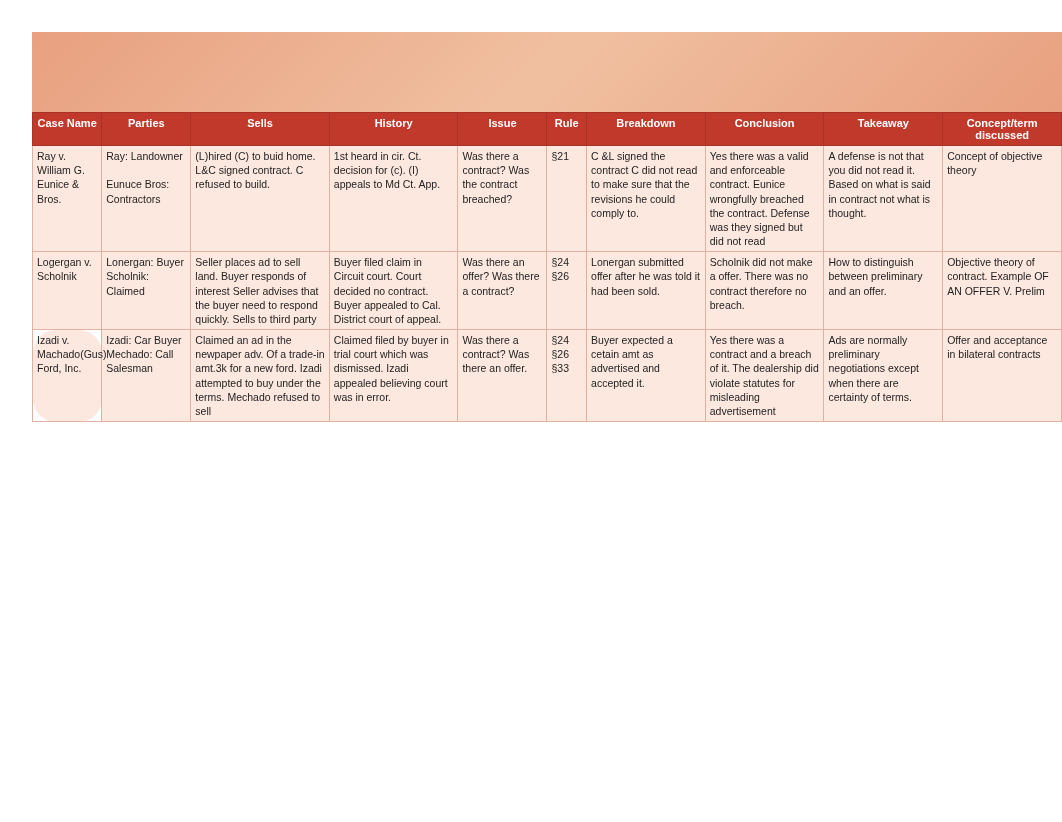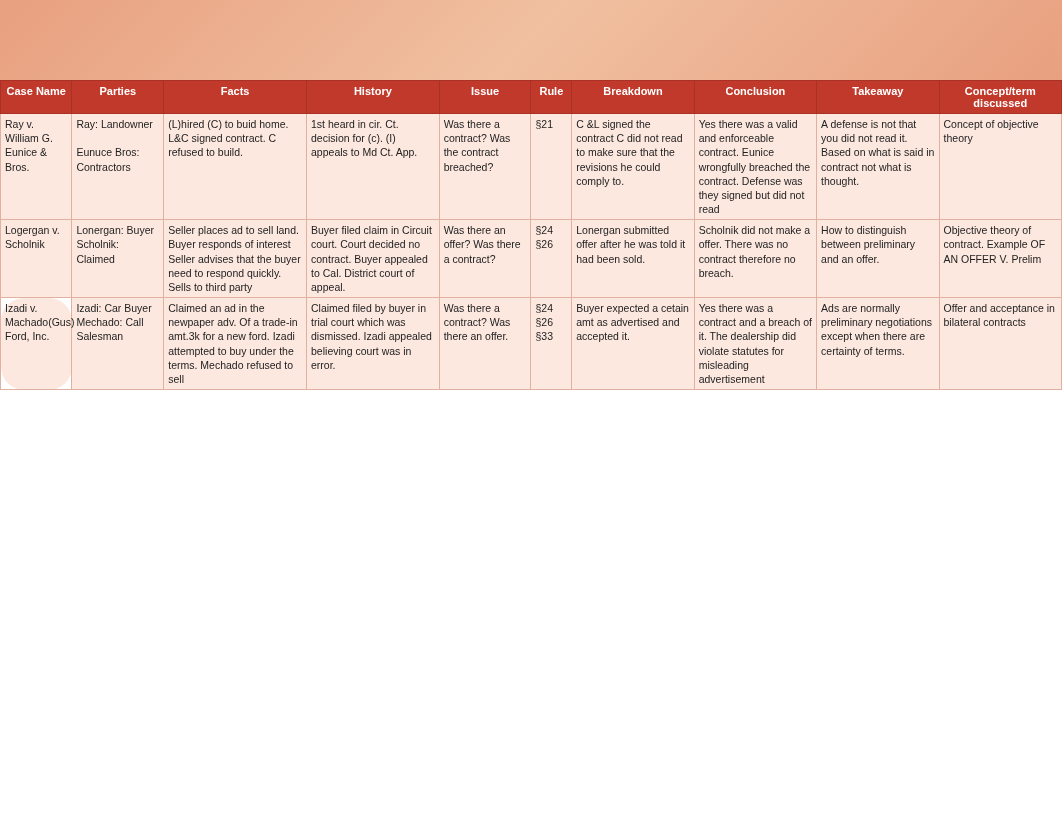--- a/index.html
+++ b/index.html
@@ -1,15 +1,15 @@
 <!DOCTYPE html>
 <html><head>
   <meta charset="utf-8">
   <style>
-    * { box-sizing: border-box; margin: 0; padding: 0; }
+    * { box-sizing: border-box; margin: 0; padding: 16px; }
     body {
       font-family: Arial, sans-serif;
       font-size: 11px;
       background: #fff;
       width: 1062px;
     }
     .top-banner {
       height: 80px;
       background: linear-gradient(135deg, #e8a080 0%, #f0c0a0 50%, #e8a080 100%);
       width: 100%;
@@ -56,21 +56,21 @@
 </head>
 <body>
 
 <div class="top-banner"></div>
 
 <table>
   <thead>
     <tr id="header-row">
     <th class="col-casename">Case Name</th>
         <th class="col-parties">Parties</th>
-        <th class="col-facts">Facts</th>
+        <th class="col-facts">Sells</th>
         <th class="col-history">History</th>
         <th class="col-issue">Issue</th>
         <th class="col-rule">Rule</th>
         <th class="col-breakdown">Breakdown</th>
         <th class="col-conclusion">Conclusion</th>
         <th class="col-takeaway">Takeaway</th>
         <th class="col-concept">Concept/term discussed</th>
       </tr>
   </thead>
   <tbody id="table-body">

